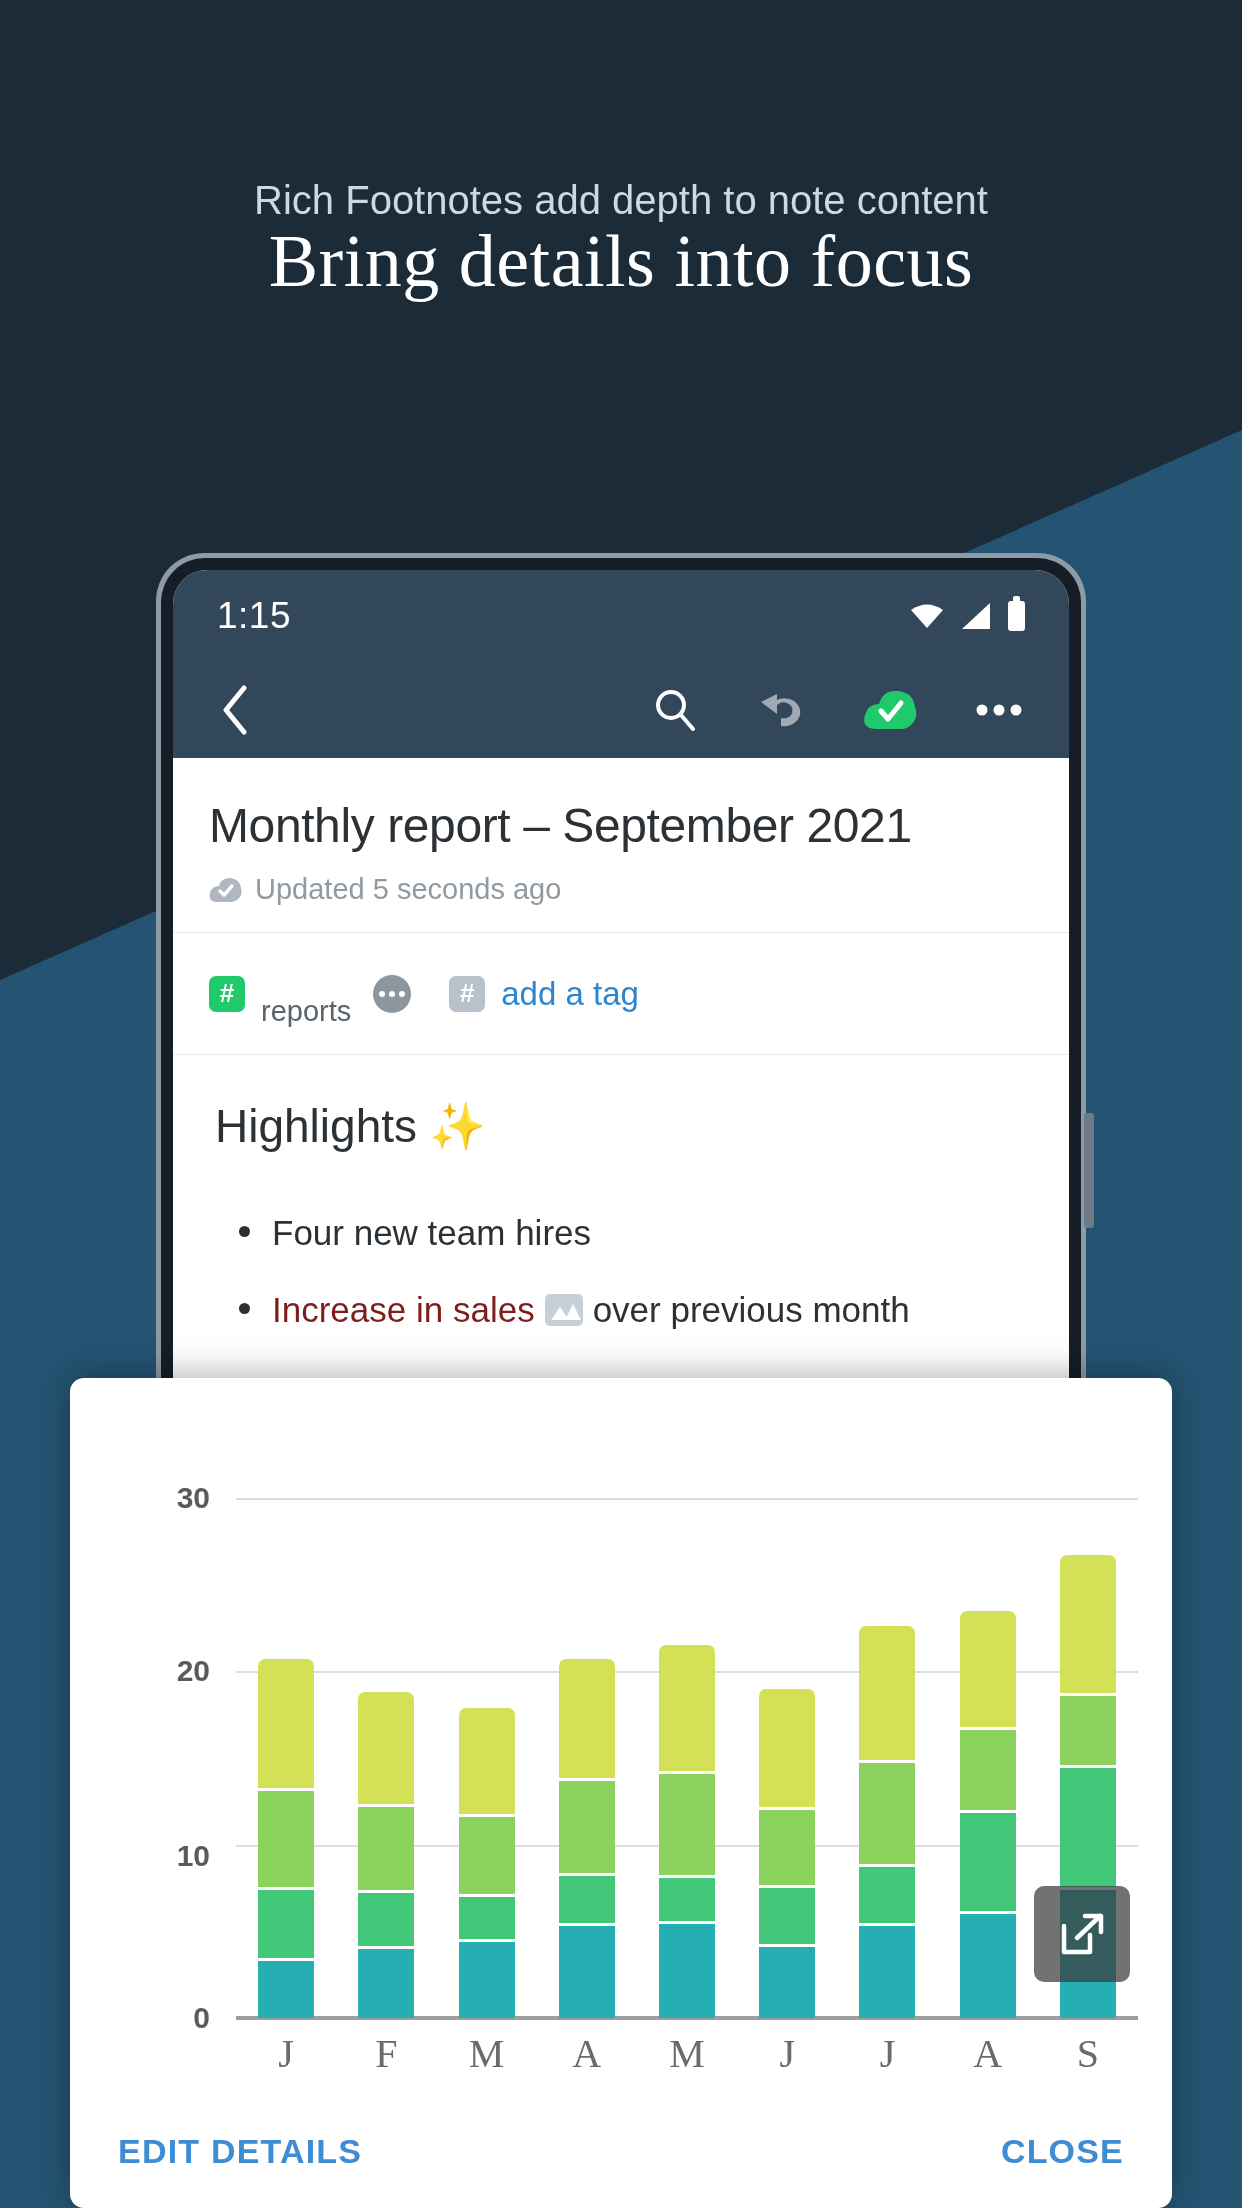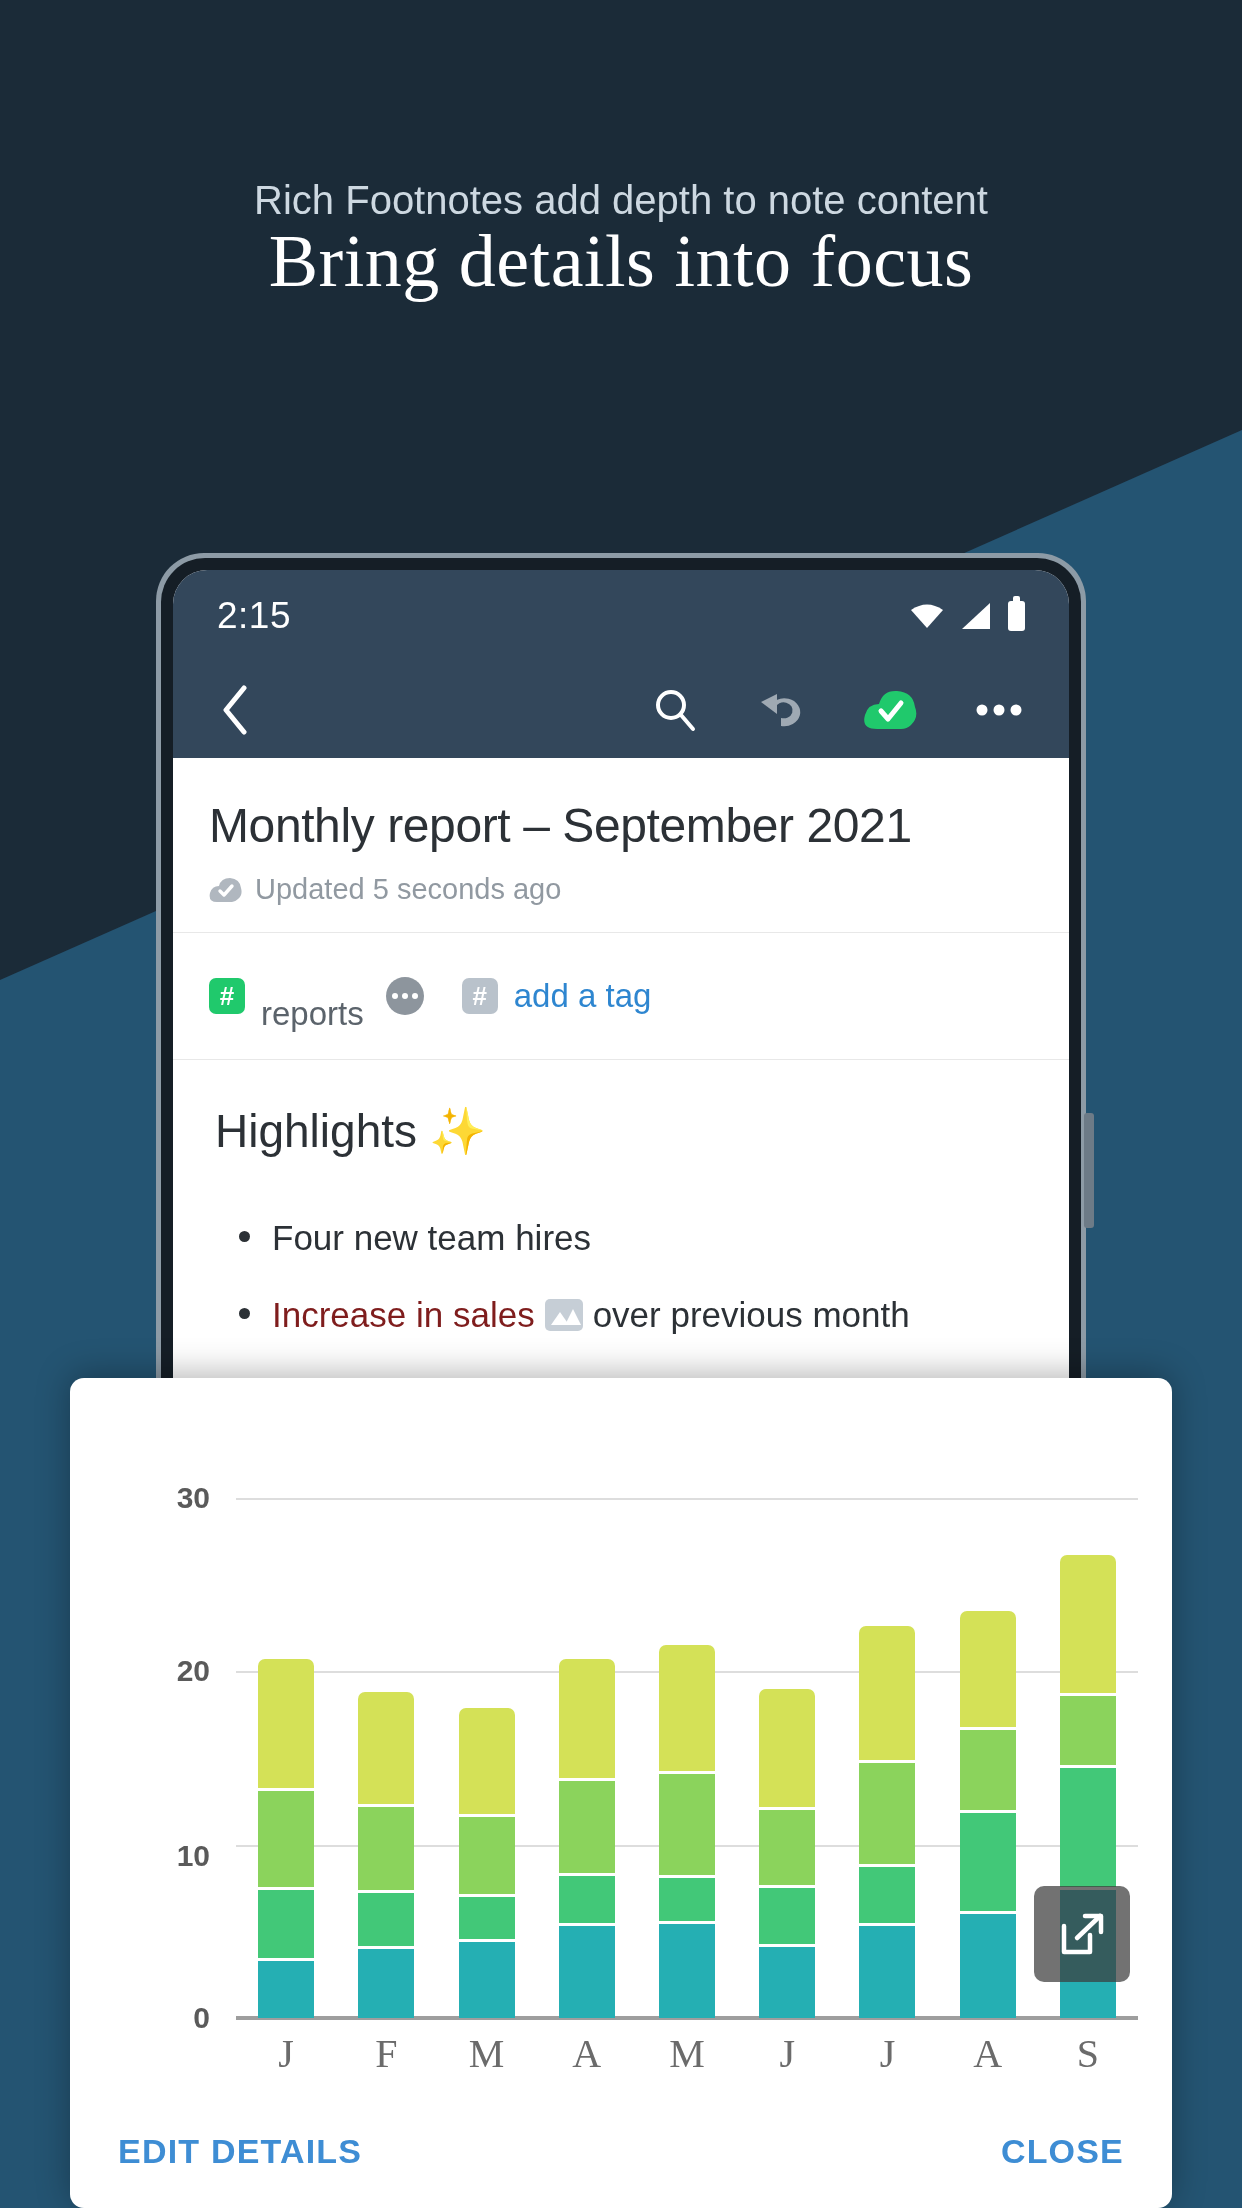--- a/index.html
+++ b/index.html
@@ -79,21 +79,21 @@
   #note-title { font-size:48px; color:#2c3136; font-weight:400; letter-spacing:-.4px; white-space:nowrap; }
   #note-updated-row { display:flex; align-items:center; gap:12px; margin-top:20px; }
   #note-updated { font-size:29px; color:#9199a1; }
 
   
   #tags-row { display:flex; align-items:center; padding:26px 36px; gap:16px; border-bottom:1px solid #e8e8e8; }
   .tag-chip { width:36px; height:36px; border-radius:7px; display:flex; align-items:center; justify-content:center;
               color:#fff; font-size:26px; font-weight:700; }
   .tag-chip.green { background:#20c96c; }
   .tag-chip.grey  { background:#b9c2cb; }
-  .tag-label { font-size:33px; color:#5b636b;margin-top:36px; }
+  .tag-label { font-size:29px; color:#5b636b;margin-top:36px; }
   .tag-link  { font-size:33px; color:#2e86d0; }
   #tag-more { width:38px; height:38px; border-radius:50%; background:#8d959d; display:flex;
               align-items:center; justify-content:center; gap:4px; margin-left:6px; margin-right:22px;}
   #tag-more span{ width:6px;height:6px;border-radius:50%;background:#fff;display:block;}
 
   
   #note-body { padding:44px 17px 0 42px; }
   #body-h2 { font-size:46px; color:#2c3136; font-weight:400; }
   #bullets { margin-top:56px; }
   .bullet { display:flex; align-items:baseline; font-size:35px; color:#2c3136; margin-bottom:30px; line-height:1.35; }
@@ -153,21 +153,21 @@
   <div id="subhead">Rich Footnotes add depth to note content</div>
   <div id="headline">Bring details into focus</div>
 </div>
 
 <div id="phone">
   <div id="phone-button"></div>
   <div id="phone-inner">
     <div id="screen">
 
       <div id="statusbar">
-        <div id="status-time">2:15</div>
+        <div id="status-time">1:15</div>
         <div id="status-icons">
           <svg class="wifi-ic" viewBox="0 0 34 26">
             <path d="M1 7 Q17 -4 33 7 L17 25 Z" fill="#ffffff"></path>
           </svg>
           <svg class="sig-ic" viewBox="0 0 30 28">
             <path d="M29 1 L29 27 L1 27 Z" fill="#ffffff"></path>
           </svg>
           <div class="bat-ic"></div>
         </div>
       </div>

